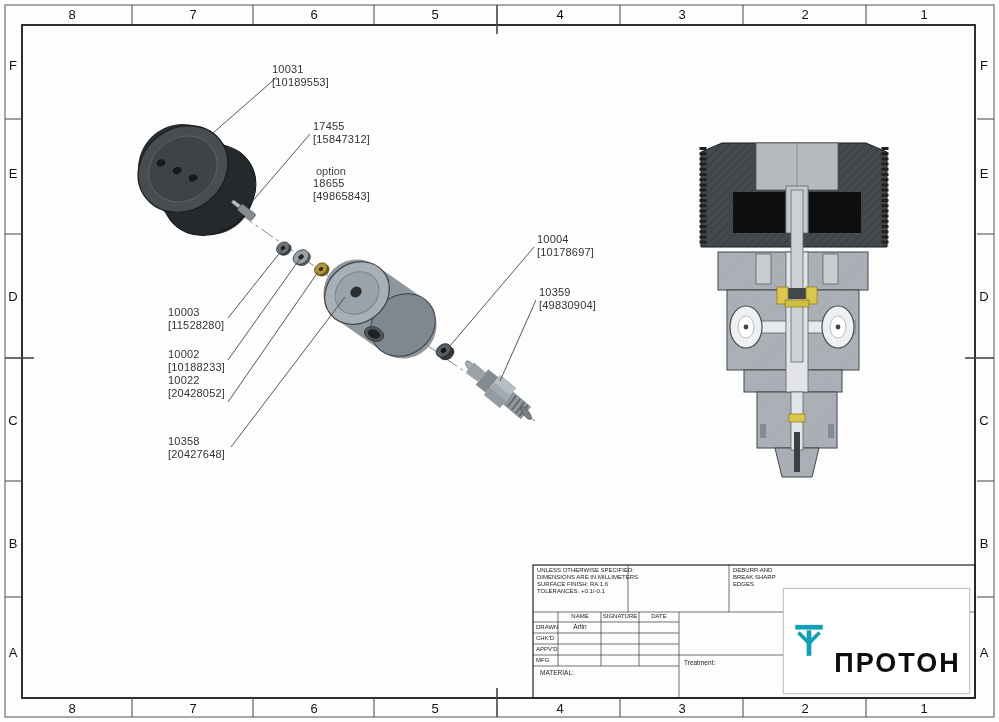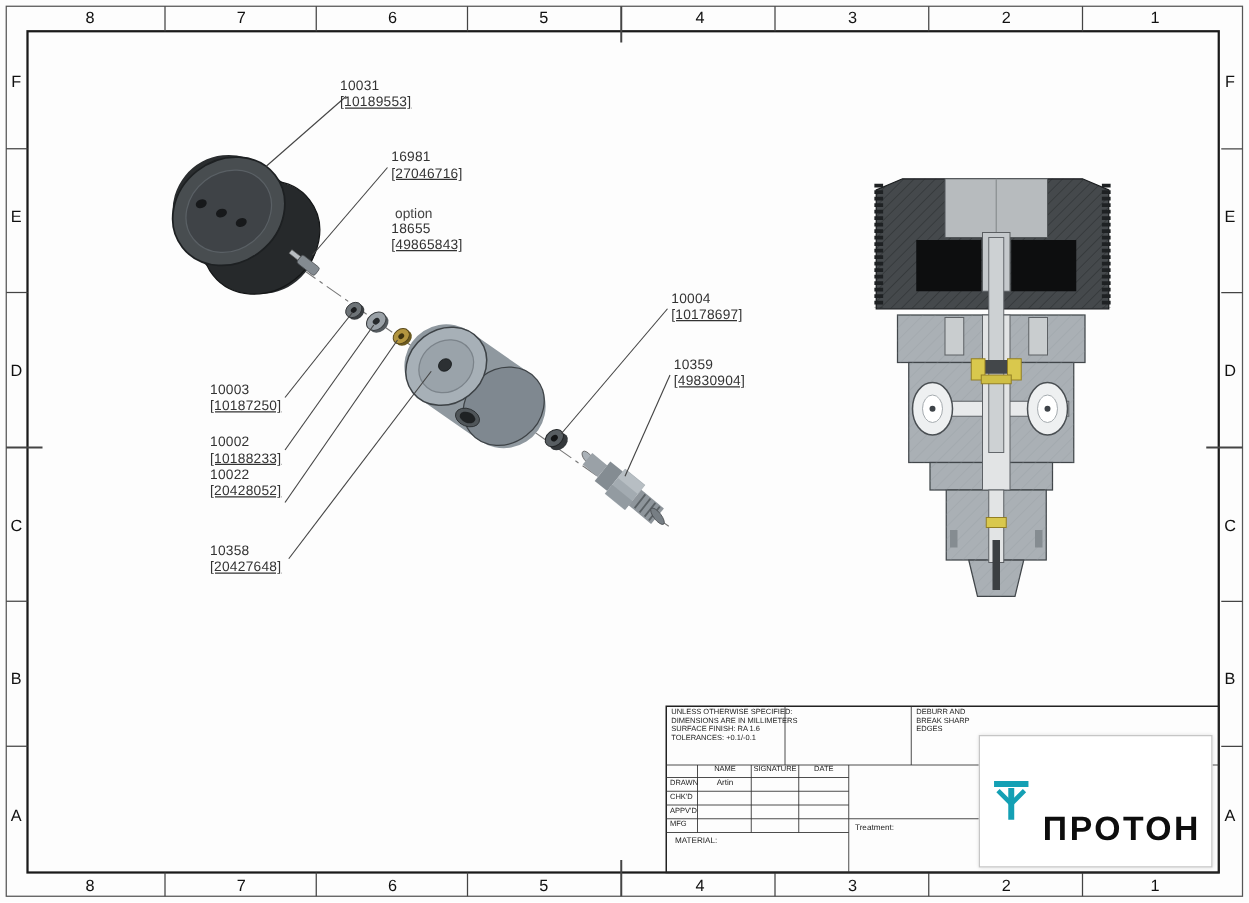--- a/index.html
+++ b/index.html
@@ -1,21 +1,21 @@
 <!DOCTYPE html>
 <html><head>
 <meta charset="utf-8">
 <style>
   html,body{margin:0;padding:0;background:#ffffff;}
   body{font-family:"Liberation Sans", sans-serif;}
   #sheet{position:relative;width:999px;height:722px;background:#fdfdfd;overflow:hidden;}
   #drawing-svg{position:absolute;left:0;top:0;z-index:1;}
   .zone{position:absolute;transform:translate(-50%,-50%);font-size:13px;color:#111;z-index:2;}
   .plabel{position:absolute;font-size:11px;line-height:13px;color:#333;white-space:nowrap;z-index:2;letter-spacing:.2px;}
-  .plabel .pref{color:#333;text-decoration:underline;}
+  .plabel .pref{color:#333;}
   .option-label{position:absolute;font-size:11px;color:#444;z-index:2;}
   .tbt{position:absolute;color:#222;z-index:2;white-space:nowrap;}
   .tb-spec{font-size:6px;line-height:7px;}
   .tb-head{font-size:6px;transform:translate(-50%,0);}
   .tb-rowlabel{font-size:6px;}
   .tb-name{font-size:6.5px;transform:translate(-50%,0);}
   .tb-field{font-size:6.5px;}
   #logo-box{position:absolute;left:783px;top:588px;width:185px;height:104px;background:#ffffff;
     border:1px solid #c6c6c6;box-shadow:0 0 3px rgba(0,0,0,.12);z-index:3;
     display:flex;align-items:center;justify-content:center;gap:8px;}
@@ -242,39 +242,39 @@
 <div class="zone" style="left:984px;top:296px">D</div>
 <div class="zone" style="left:984px;top:420px">C</div>
 <div class="zone" style="left:984px;top:543px">B</div>
 <div class="zone" style="left:984px;top:652px">A</div>
 
 <div class="plabel" style="left:272px;top:63px">
   <div>10031</div>
   <div class="pref">[10189553]</div>
 </div>
 <div class="plabel" style="left:313px;top:120px">
-  <div>16981</div>
-  <div class="pref">[27046716]</div>
+  <div>17455</div>
+  <div class="pref">[15847312]</div>
 </div>
 <div class="option-label" style="left:316px;top:165px">option</div>
 <div class="plabel" style="left:313px;top:177px">
   <div>18655</div>
   <div class="pref">[49865843]</div>
 </div>
 <div class="plabel" style="left:537px;top:233px">
   <div>10004</div>
   <div class="pref">[10178697]</div>
 </div>
 <div class="plabel" style="left:539px;top:286px">
   <div>10359</div>
   <div class="pref">[49830904]</div>
 </div>
 <div class="plabel" style="left:168px;top:306px">
   <div>10003</div>
-  <div class="pref">[10187250]</div>
+  <div class="pref">[11528280]</div>
 </div>
 <div class="plabel" style="left:168px;top:348px">
   <div>10002</div>
   <div class="pref">[10188233]</div>
 </div>
 <div class="plabel" style="left:168px;top:374px">
   <div>10022</div>
   <div class="pref">[20428052]</div>
 </div>
 <div class="plabel" style="left:168px;top:435px">

